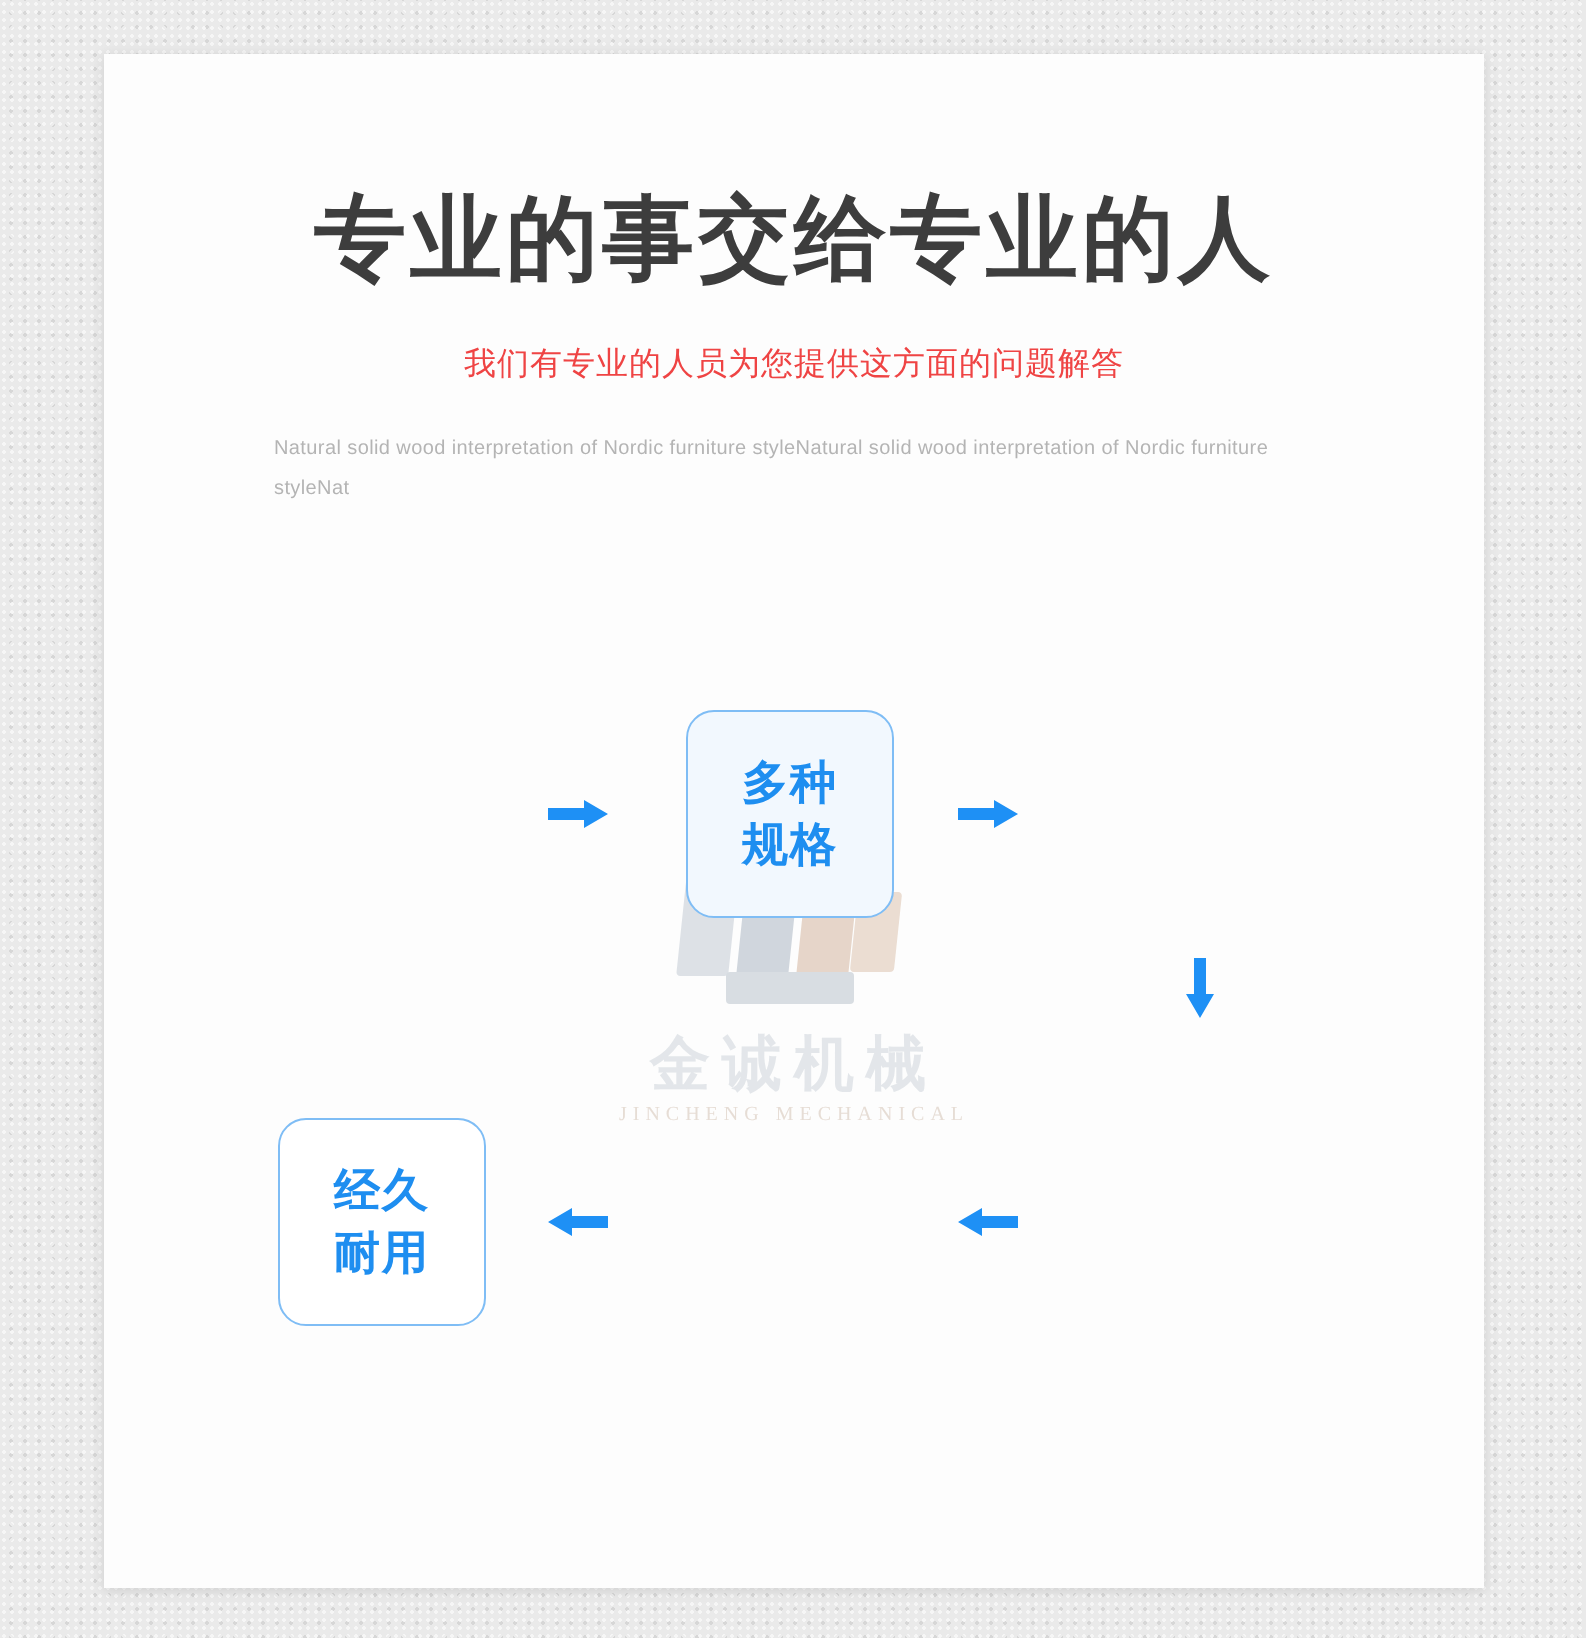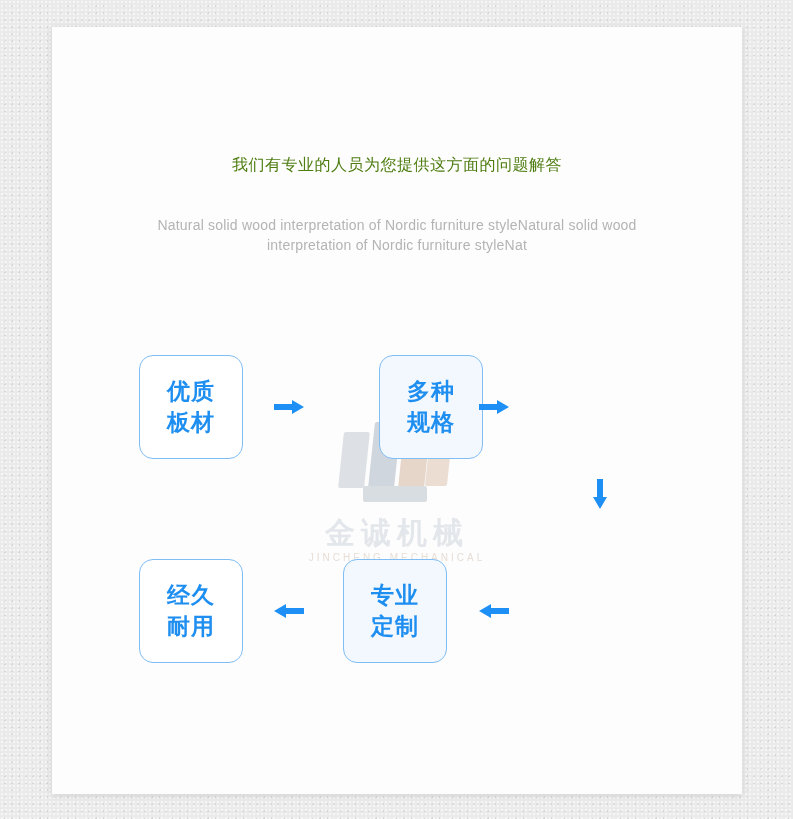--- a/index.html
+++ b/index.html
@@ -47,52 +47,52 @@
     width: 100%;
     text-align: center;
     font-size: 46px;
     font-weight: bold;
     color: #3d3d3d;
     letter-spacing: 2px;
     white-space: nowrap;
   }
   .subhead {
     position: absolute;
-    top: 128px;
+    top: 145px;
     left: 0;
     width: 100%;
     text-align: center;
     font-size: 16px;
-    color: #4d7c0f;
+    color: #ef4444;
     letter-spacing: 0.5px;
   }
   .enline {
     position: absolute;
     left: 50%;
     transform: translateX(-50%);
     width: 520px;
-    text-align: center;
-    font-size: 14px;
+    font-size: 10px;
     color: #b4b4b4;
     line-height: 20px;
     letter-spacing: 0.2px;
   }
   .enline.l1 { top: 188px; }
   .enline.l2 { top: 208px; }
 
   
   .watermark {
     position: absolute;
     left: 50%;
     top: 395px;
     transform: translateX(-50%);
     width: 230px;
     text-align: center;
     opacity: 0.85;
     pointer-events: none;
+    font-family: Liberation Serif, serif;
   }
   .wm-mark {
     position: relative;
     width: 112px;
     height: 88px;
     margin: 0 auto 6px auto;
   }
   .wm-mark .bar {
     position: absolute;
     border-radius: 2px;
@@ -143,21 +143,21 @@
     line-height: 31px;
     letter-spacing: 1px;
   }
   .node.highlight {
     background: #f2f8fe;
   }
   .node span { display: block; }
 
   
   .n1 { left: 87px;  top: 38px; }
-  .n2 { left: 291px; top: 38px; margin-left: 36px; }
+  .n2 { left: 291px; top: 38px; }
   .n3 { left: 496px; top: 38px; }
   .n4 { left: 87px;  top: 242px; }
   .n5 { left: 291px; top: 242px; }
   .n6 { left: 496px; top: 242px; }
 
   
   .arrow {
     position: absolute;
     color: #1e90f5;
   }
@@ -176,65 +176,54 @@
   .a5 { left: 222px; top: 287px; }
 </style>
 </head>
 <body>
 
 <div class="page-bg"></div>
 
 <div class="card">
   <div class="card-inner">
 
+    <div class="headline">专业的事交给专业的人</div>
     <div class="subhead">我们有专业的人员为您提供这方面的问题解答</div>
     <div class="enline l1">Natural solid wood interpretation of Nordic furniture styleNatural solid wood interpretation of Nordic furniture styleNat</div>
 
     <div class="watermark">
       <div class="wm-mark">
         <div class="bar wm-b1"></div>
         <div class="bar wm-b2"></div>
         <div class="bar wm-b3"></div>
         <div class="bar wm-b4"></div>
         <div class="bar wm-b5"></div>
       </div>
       <div class="wm-cn">金诚机械</div>
       <div class="wm-en">JINCHENG MECHANICAL</div>
     </div>
 
     <div class="diagram">
 
-      <div class="node n1">
-        <div>
-          <span>优质</span>
-          <span>板材</span>
-        </div>
-      </div>
 
       <div class="node n2 highlight">
         <div>
           <span>多种</span>
           <span>规格</span>
         </div>
       </div>
 
 
       <div class="node n4">
         <div>
           <span>经久</span>
           <span>耐用</span>
         </div>
       </div>
 
-      <div class="node n5 highlight">
-        <div>
-          <span>专业</span>
-          <span>定制</span>
-        </div>
-      </div>
 
 
       <div class="arrow arr-h a1">
         <svg width="30" height="14" viewBox="0 0 30 14">
           <path d="M0 4 H18 V0 L30 7 L18 14 V10 H0 Z" fill="#1e90f5"></path>
         </svg>
       </div>
       <div class="arrow arr-h a2">
         <svg width="30" height="14" viewBox="0 0 30 14">
           <path d="M0 4 H18 V0 L30 7 L18 14 V10 H0 Z" fill="#1e90f5"></path>

